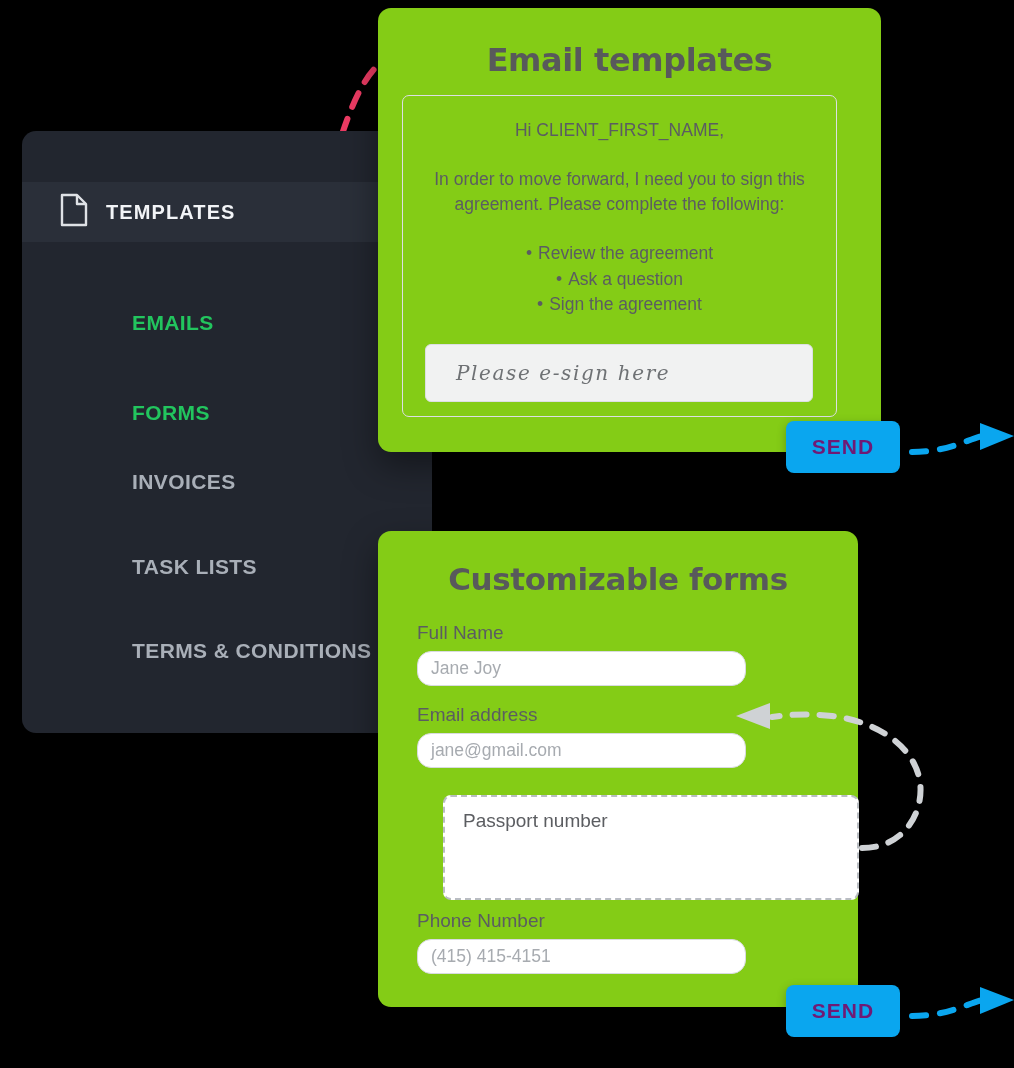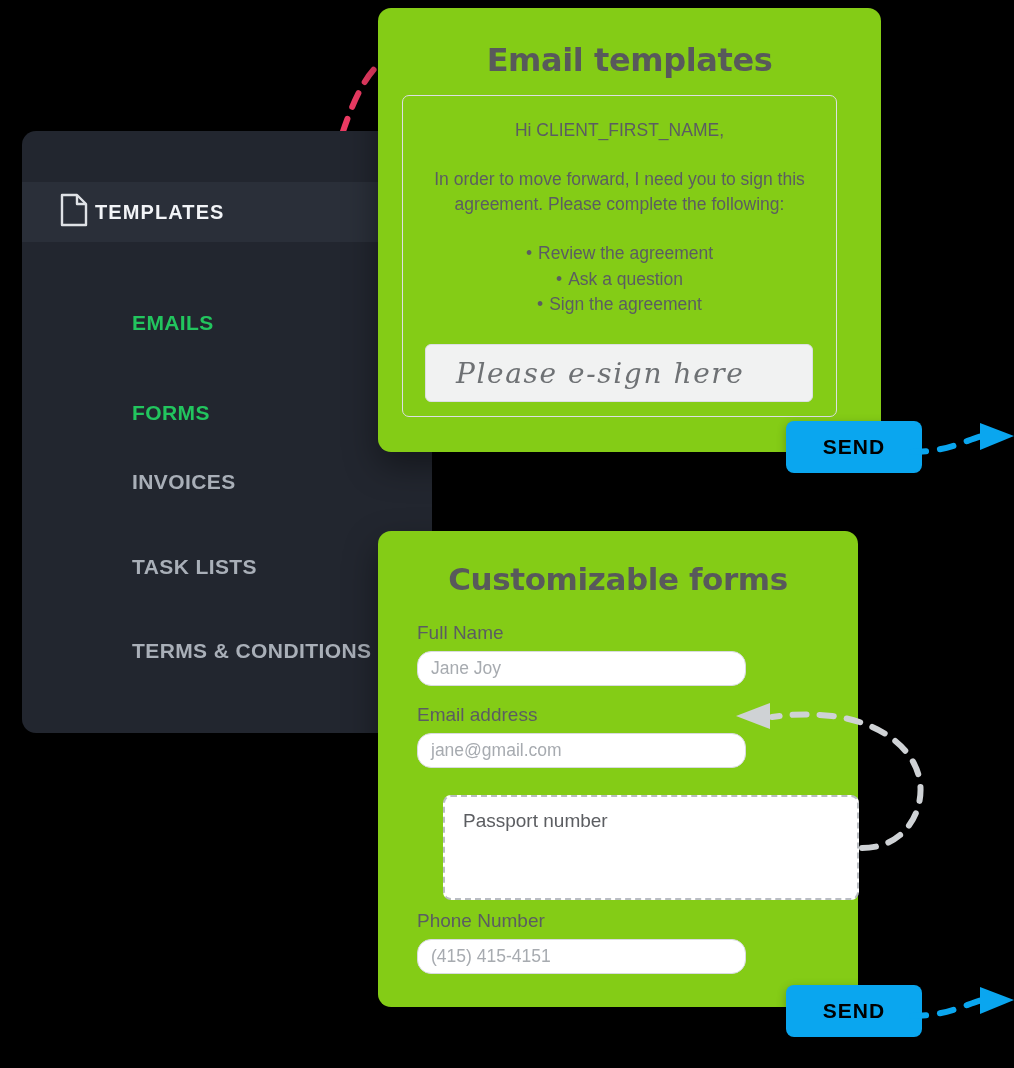--- a/index.html
+++ b/index.html
@@ -20,21 +20,21 @@
     position:absolute;left:22px;top:131px;width:410px;height:602px;
     background:#22262f;border-radius:14px;z-index:10;
   }
   .side-active{
     position:absolute;left:0;top:51px;width:410px;height:60px;
     background:#2a2f39;
     display:flex;align-items:center;
   }
   .side-active .doc-ico{margin-left:38px;display:block;}
   .side-active .side-lbl{
-    margin-left:7px;color:#f2f4f7;font-size:20px;font-weight:bold;letter-spacing:1.1px;
+    margin-left:18px;color:#f2f4f7;font-size:20px;font-weight:bold;letter-spacing:1.1px;
   }
   .side-item{
     position:absolute;left:110px;color:#a9afb8;font-size:21px;
     font-weight:bold;letter-spacing:0.4px;white-space:nowrap;
   }
   .side-item.pink{color:#22c55e;margin-top:16px;}
 
   
   .card{
     position:absolute;background:#84cc16;border-radius:13px;z-index:20;
@@ -60,21 +60,21 @@
   .mail-list{margin:0;padding:0;list-style:none;}
   .mail-list li{color:#5b5d61;font-size:17.5px;line-height:25.5px;}
   .mail-list li::before{content:"\2022";margin-right:6px;}
   .esign{
     position:absolute;left:22px;top:248px;width:388px;height:58px;
     background:#f1f2f2;border:1px solid #dcdfe3;border-radius:6px;
     box-sizing:border-box;display:flex;align-items:center;
   }
   .esign span{
     margin-left:30px;font-family:"DejaVu Serif", serif;font-style:italic;
-    font-size:28px;color:#6e7174;letter-spacing:1.6px;
+    font-size:20px;color:#6e7174;letter-spacing:1.6px;
   }
 
   
   #forms-card{left:378px;top:531px;width:480px;height:476px;}
   #forms-card .card-title{font-size:31px;margin-top:30px;letter-spacing:-.4px;}
   .field{position:absolute;left:39px;}
   .f-label{color:#5b5d61;font-size:19px;line-height:22px;}
   .f-input{
     margin-top:7px;width:329px;height:35px;box-sizing:border-box;
     border:1px solid #d8dbdf;border-radius:14px;
@@ -85,22 +85,22 @@
     position:absolute;left:443px;top:795px;width:416px;height:105px;
     border:2px dashed #b9bdc2;border-radius:8px;box-sizing:border-box;z-index:30;
     background:#fff;
   }
   .dashed-group .f-label{position:absolute;left:18px;top:13px;}
   .dashed-group .f-input{position:absolute;left:18px;top:42px;margin-top:0;}
 
   
   .send-btn{
     position:absolute;z-index:35;background:#0aa6ef;border-radius:8px;
-    width:136px;height:52px;display:flex;align-items:center;justify-content:center;
-    color:#000000;font-size:21px;font-weight:bold;letter-spacing:1.1px;
+    width:114px;height:52px;display:flex;align-items:center;justify-content:center;
+    color:#701a75;font-size:21px;font-weight:bold;letter-spacing:1.1px;
     box-shadow:0 3px 10px rgba(0,0,0,.25);
   }
   #send-email{left:786px;top:421px;}
   #send-form{left:786px;top:985px;}
 </style>
 </head>
 <body>
 
 <div class="stage">
 

